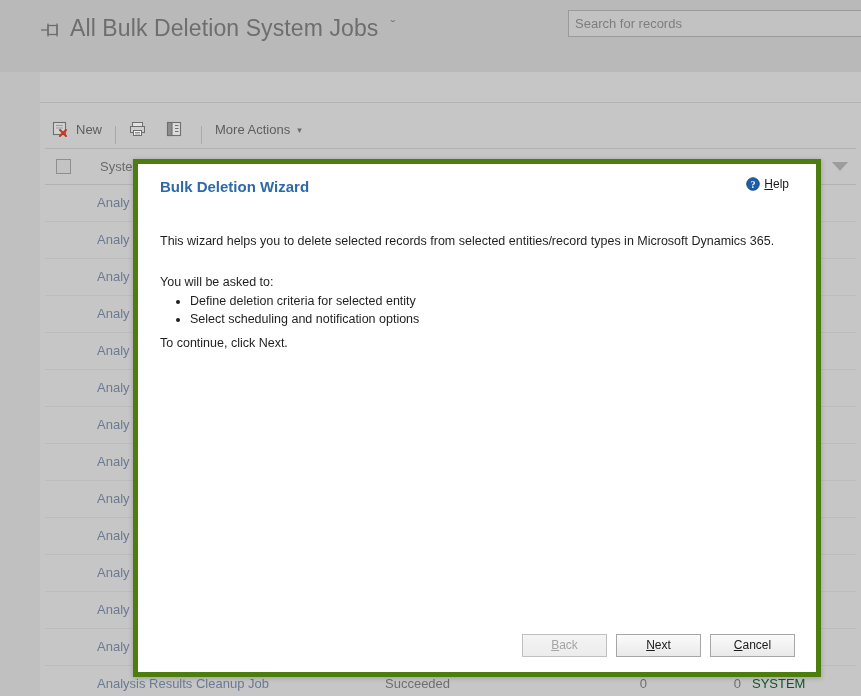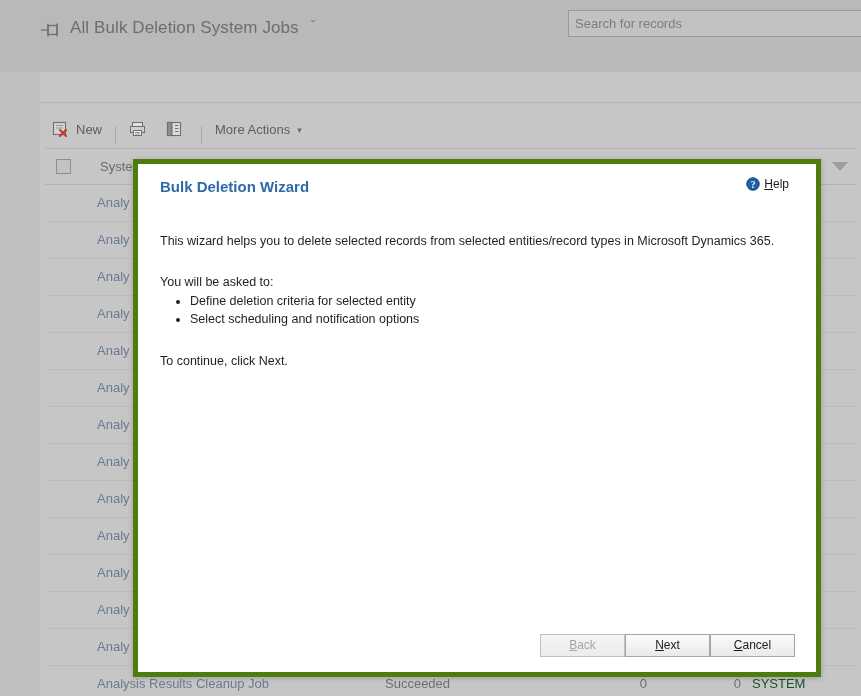--- a/index.html
+++ b/index.html
@@ -39,21 +39,21 @@
     align-items: center;
     height: 40px;
   }
   #pin-icon {
     width: 20px; height: 18px;
     margin-right: 10px;
     position: relative;
     top: 2px;
   }
   #view-title {
-    font-size: 17px;
+    font-size: 23px;
     color: #6e6e6e;
     font-weight: 400;
     letter-spacing: .1px;
     white-space: nowrap;
   }
   #view-chevron {
     margin-left: 12px;
     font-size: 14px;
     color: #757575;
     position: relative;
@@ -236,37 +236,38 @@
     margin: 4px 0 0 0;
     padding-left: 30px;
     font-size: 12.5px;
     color: #1f1f1f;
     line-height: 17px;
   }
   #asked-to-list li { margin-bottom: 1px; }
   #continue-text {
     font-size: 12.5px;
     color: #1f1f1f;
-    margin-top: 26px;
+    margin-top: 8px;
   }
 
   #dialog-footer {
     position: absolute;
     left: 0; bottom: 0;
     width: 100%;
     height: 54px;
     display: flex;
     justify-content: flex-end;
     align-items: center;
     padding-right: 21px;
     box-sizing: border-box;
   }
   .dlg-btn {
     width: 85px;
     height: 23px;
+    margin-left: 9px;
     font-size: 12px;
     font-family: "Liberation Sans", sans-serif;
     background: linear-gradient(#fbfbfb, #e9e9e9);
     border: 1px solid #a6a6a6;
     color: #1b1b1b;
     cursor: pointer;
     padding: 0;
   }
   .dlg-btn u { text-decoration: underline; }
   .dlg-btn.disabled {

